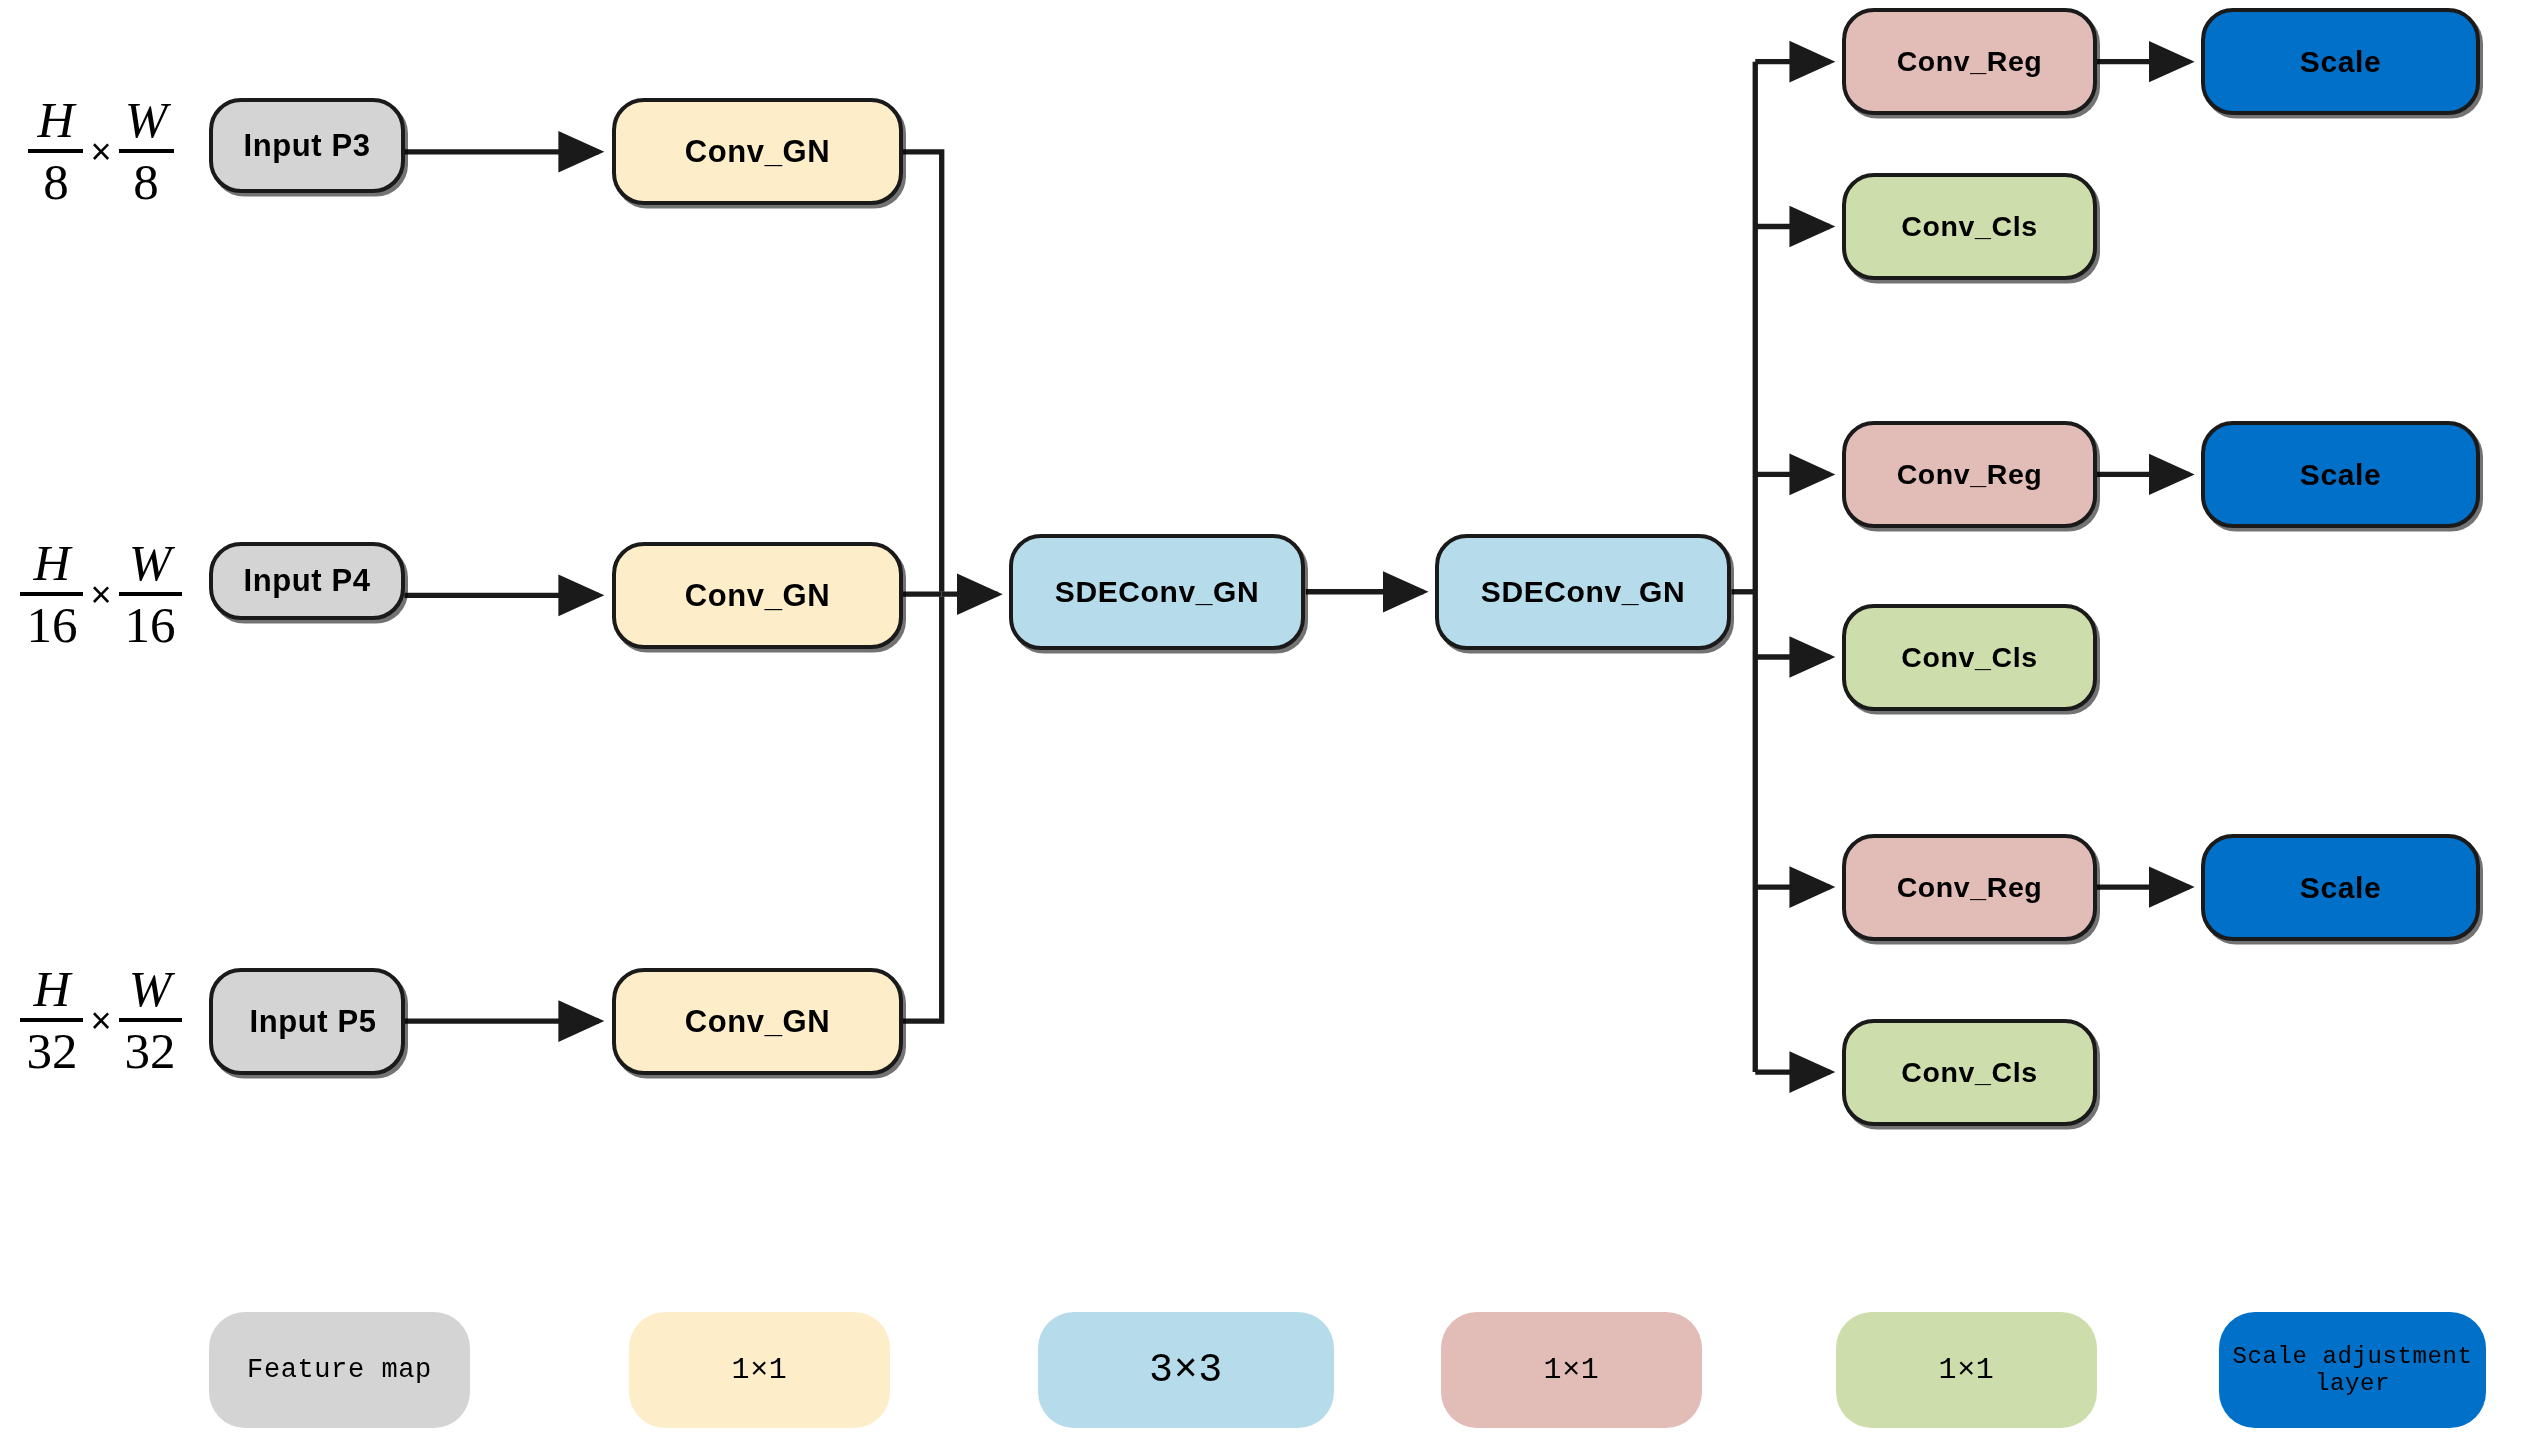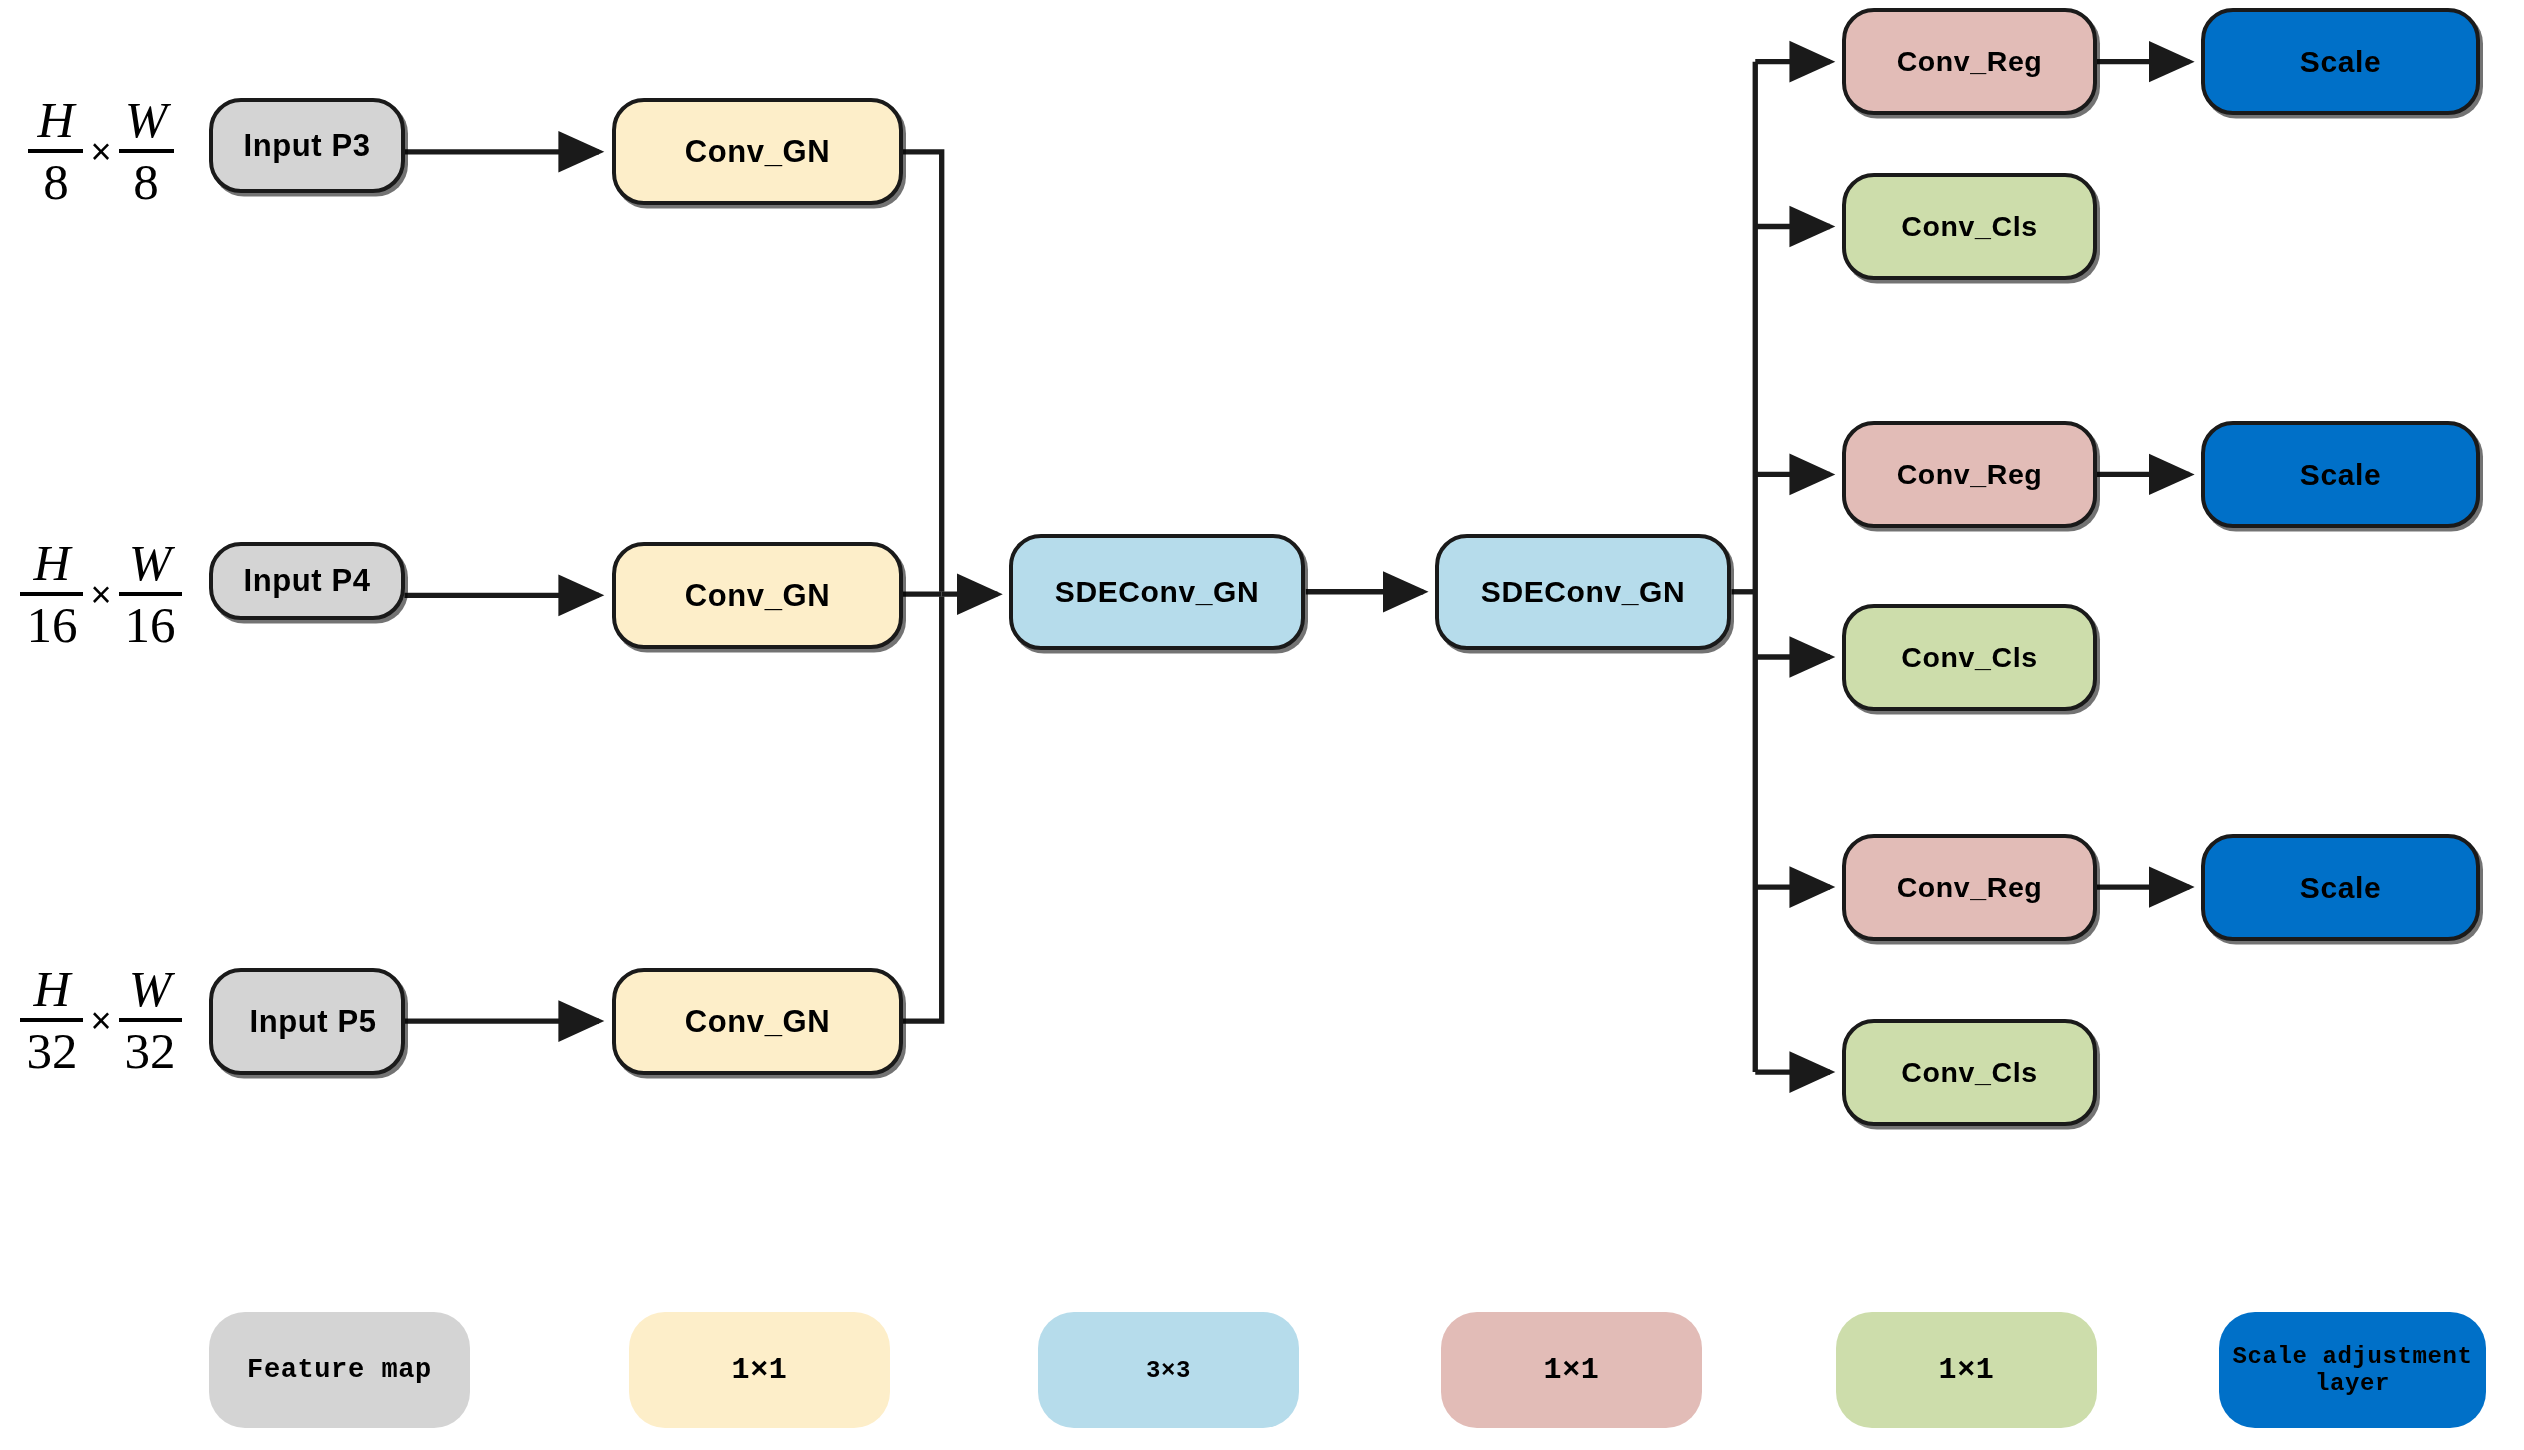--- a/index.html
+++ b/index.html
@@ -43,21 +43,21 @@
   }
   .legend-chip {
     position: absolute;
     box-sizing: border-box;
     display: flex;
     align-items: center;
     justify-content: center;
     border: none;
     border-radius: 36px;
     font-family: "Liberation Mono", "DejaVu Sans Mono", monospace;
-    font-weight: bold;
+    font-weight: normal;
     color: #000000;
     letter-spacing: 0.6px;
     text-align: center;
     z-index: 3;
   }
   .frac {
     position: absolute;
     display: flex;
     align-items: center;
     justify-content: center;
@@ -194,19 +194,19 @@
   <div class="node" style="left: 1842px; top: 421px; width: 255px; height: 107px; background: rgb(226, 188, 183); font-size: 28.5px;">Conv_Reg</div>
   <div class="node" style="left: 1842px; top: 604px; width: 255px; height: 107px; background: rgb(205, 221, 171); font-size: 28.5px;">Conv_Cls</div>
   <div class="node" style="left: 2201px; top: 421px; width: 279px; height: 107px; background: rgb(0, 112, 200); font-size: 30px; color: rgb(0, 0, 0);">Scale</div>
 
   <div class="node" style="left: 1842px; top: 834px; width: 255px; height: 107px; background: rgb(226, 188, 183); font-size: 28.5px;">Conv_Reg</div>
   <div class="node" style="left: 1842px; top: 1019px; width: 255px; height: 107px; background: rgb(205, 221, 171); font-size: 28.5px;">Conv_Cls</div>
   <div class="node" style="left: 2201px; top: 834px; width: 279px; height: 107px; background: rgb(0, 112, 200); font-size: 30px; color: rgb(0, 0, 0);">Scale</div>
 
   <div class="legend-chip" style="left: 209px; top: 1312px; width: 261px; height: 116px; background: rgb(212, 212, 212); font-size: 27px;">Feature map</div>
   <div class="legend-chip" style="left: 629px; top: 1312px; width: 261px; height: 116px; background: rgb(253, 238, 201); font-size: 30px;">1×1</div>
-  <div class="legend-chip" style="left: 1038px; top: 1312px; width: 261px; height: 116px; background: rgb(182, 220, 235); font-size: 24px;">3×3</div>
+  <div class="legend-chip" style="left: 1038px; top: 1312px; width: 296px; height: 116px; background: rgb(182, 220, 235); font-size: 40px;">3×3</div>
   <div class="legend-chip" style="left: 1441px; top: 1312px; width: 261px; height: 116px; background: rgb(226, 188, 183); font-size: 30px;">1×1</div>
   <div class="legend-chip" style="left: 1836px; top: 1312px; width: 261px; height: 116px; background: rgb(205, 221, 171); font-size: 30px;">1×1</div>
   <div class="legend-chip" style="left: 2219px; top: 1312px; width: 267px; height: 116px; background: rgb(0, 112, 200); font-size: 24px; color: #000000;">Scale adjustment layer</div>
 
 </div>
 
 
 </body></html>

